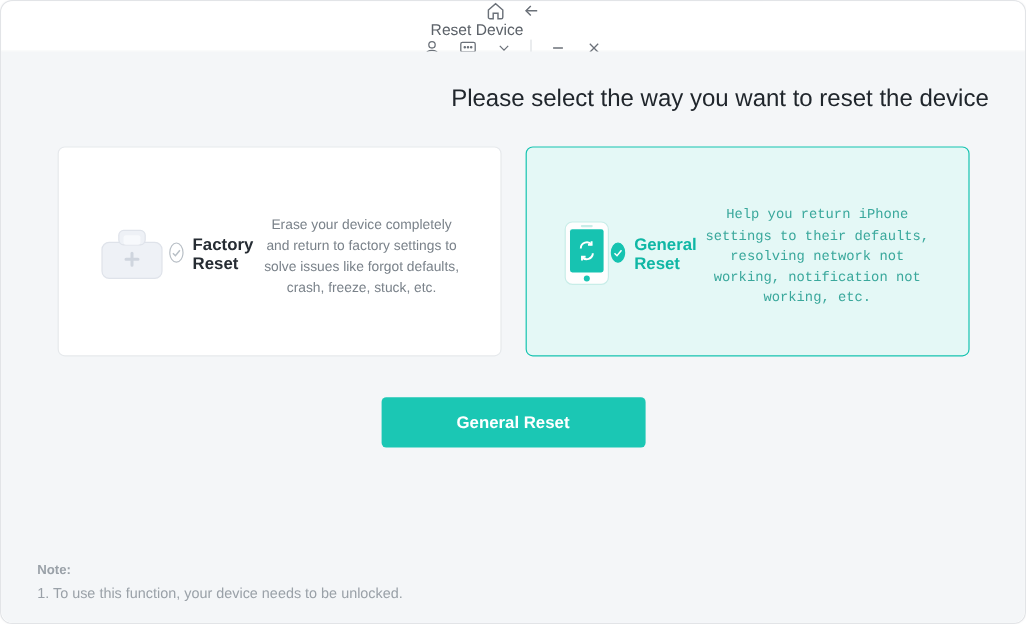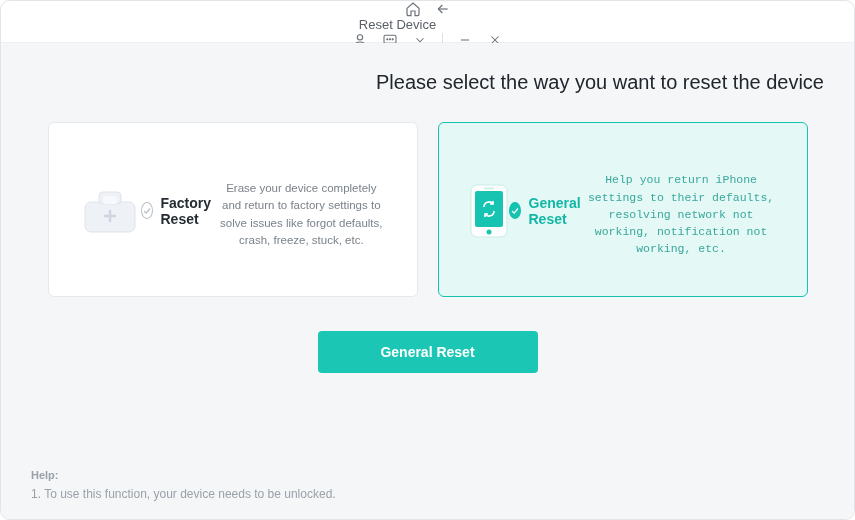--- a/index.html
+++ b/index.html
@@ -220,17 +220,17 @@
         <div class="desc">Help you return iPhone settings to their defaults, resolving network not working, notification not working, etc.</div>
       </div>
 
     </div>
 
     <div class="action-row">
       <button class="primary-btn">General Reset</button>
     </div>
 
     <div class="note-block">
-      <div class="note-label">Help:</div>
+      <div class="note-label">Note:</div>
       <div class="note-text">1. To use this function, your device needs to be unlocked.</div>
     </div>
   </div>
 </div>
 
 </body></html>

